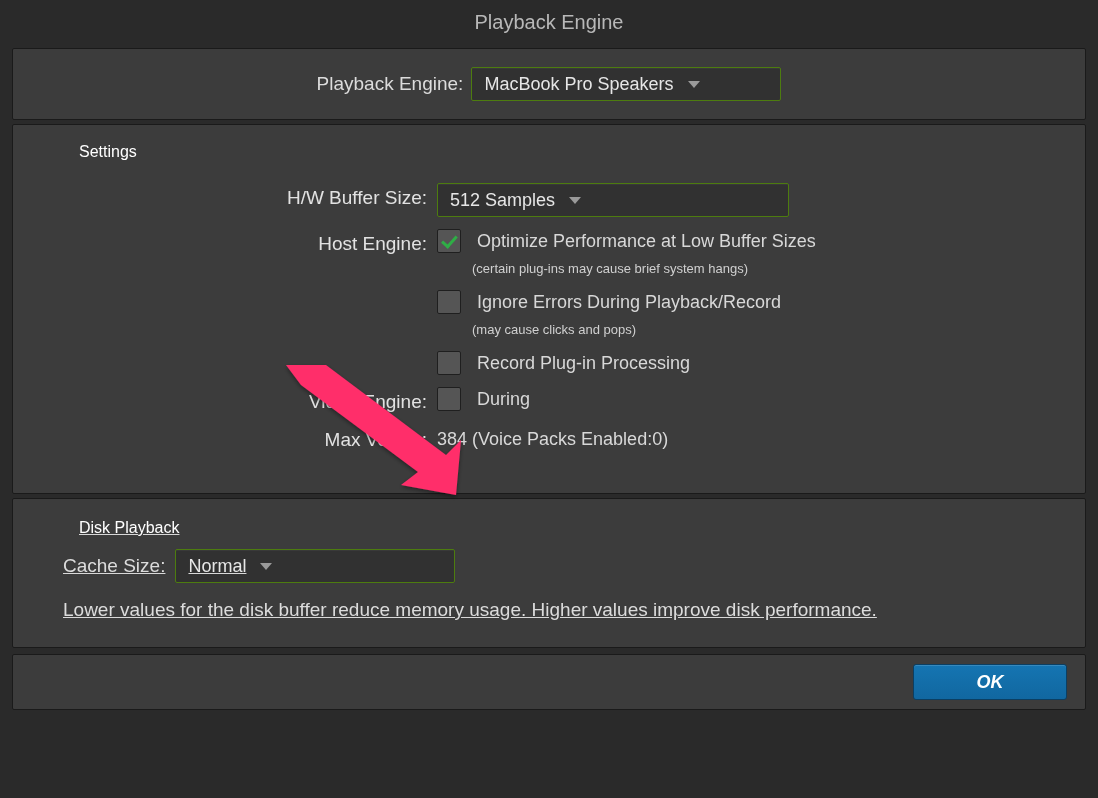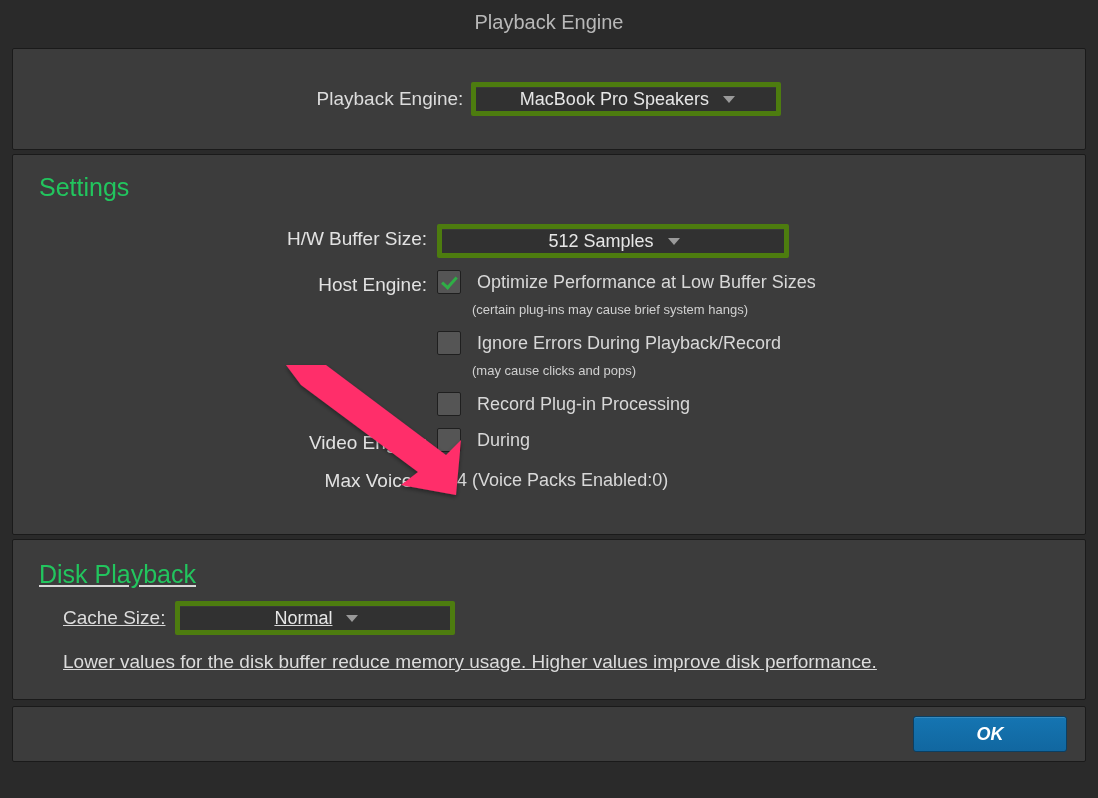--- a/index.html
+++ b/index.html
@@ -29,57 +29,58 @@
     background: #2a2a2a;
   }
   .panel {
     margin: 4px 12px 0 12px;
     background: #3c3c3c;
     border: 1px solid #1a1a1a;
     border-radius: 2px;
     box-sizing: border-box;
   }
   .top-panel {
-    height: 102px;
+    height: 72px;
     display: flex;
     align-items: center;
     justify-content: center;
     gap: 8px;
   }
   .label {
     color: #dcdcdc;
     font-size: 19px;
   }
   .dropdown {
     display: inline-flex;
     align-items: center;
-    justify-content: center;
+    justify-content: flex-start;
     height: 34px;
     padding: 0 10px 0 12px;
     background: #313131;
-    border: 5px solid #4d7c0f;
+    border: 1px solid #4d7c0f;
     border-radius: 2px;
     color: #e6e6e6;
     box-shadow: inset 0 1px 0 rgba(255,255,255,0.04);
     box-sizing: border-box;
   }
   .dropdown .triangle {
     width: 0; height: 0;
     border-left: 6px solid transparent;
     border-right: 6px solid transparent;
     border-top: 7px solid #9a9a9a;
     margin-left: 14px;
   }
   .settings-panel {
     padding: 18px 26px 30px 26px;
   }
   .section-title {
-    font-size: 25px;
-    color: #22c55e;
+    font-size: 16px;
+    color: #ffffff;
     margin-bottom: 22px;
+    margin-left: 40px;
   }
   .row {
     display: flex;
     align-items: flex-start;
     margin-bottom: 12px;
   }
   .row .left {
     width: 398px;
     text-align: right;
     padding-right: 10px;

